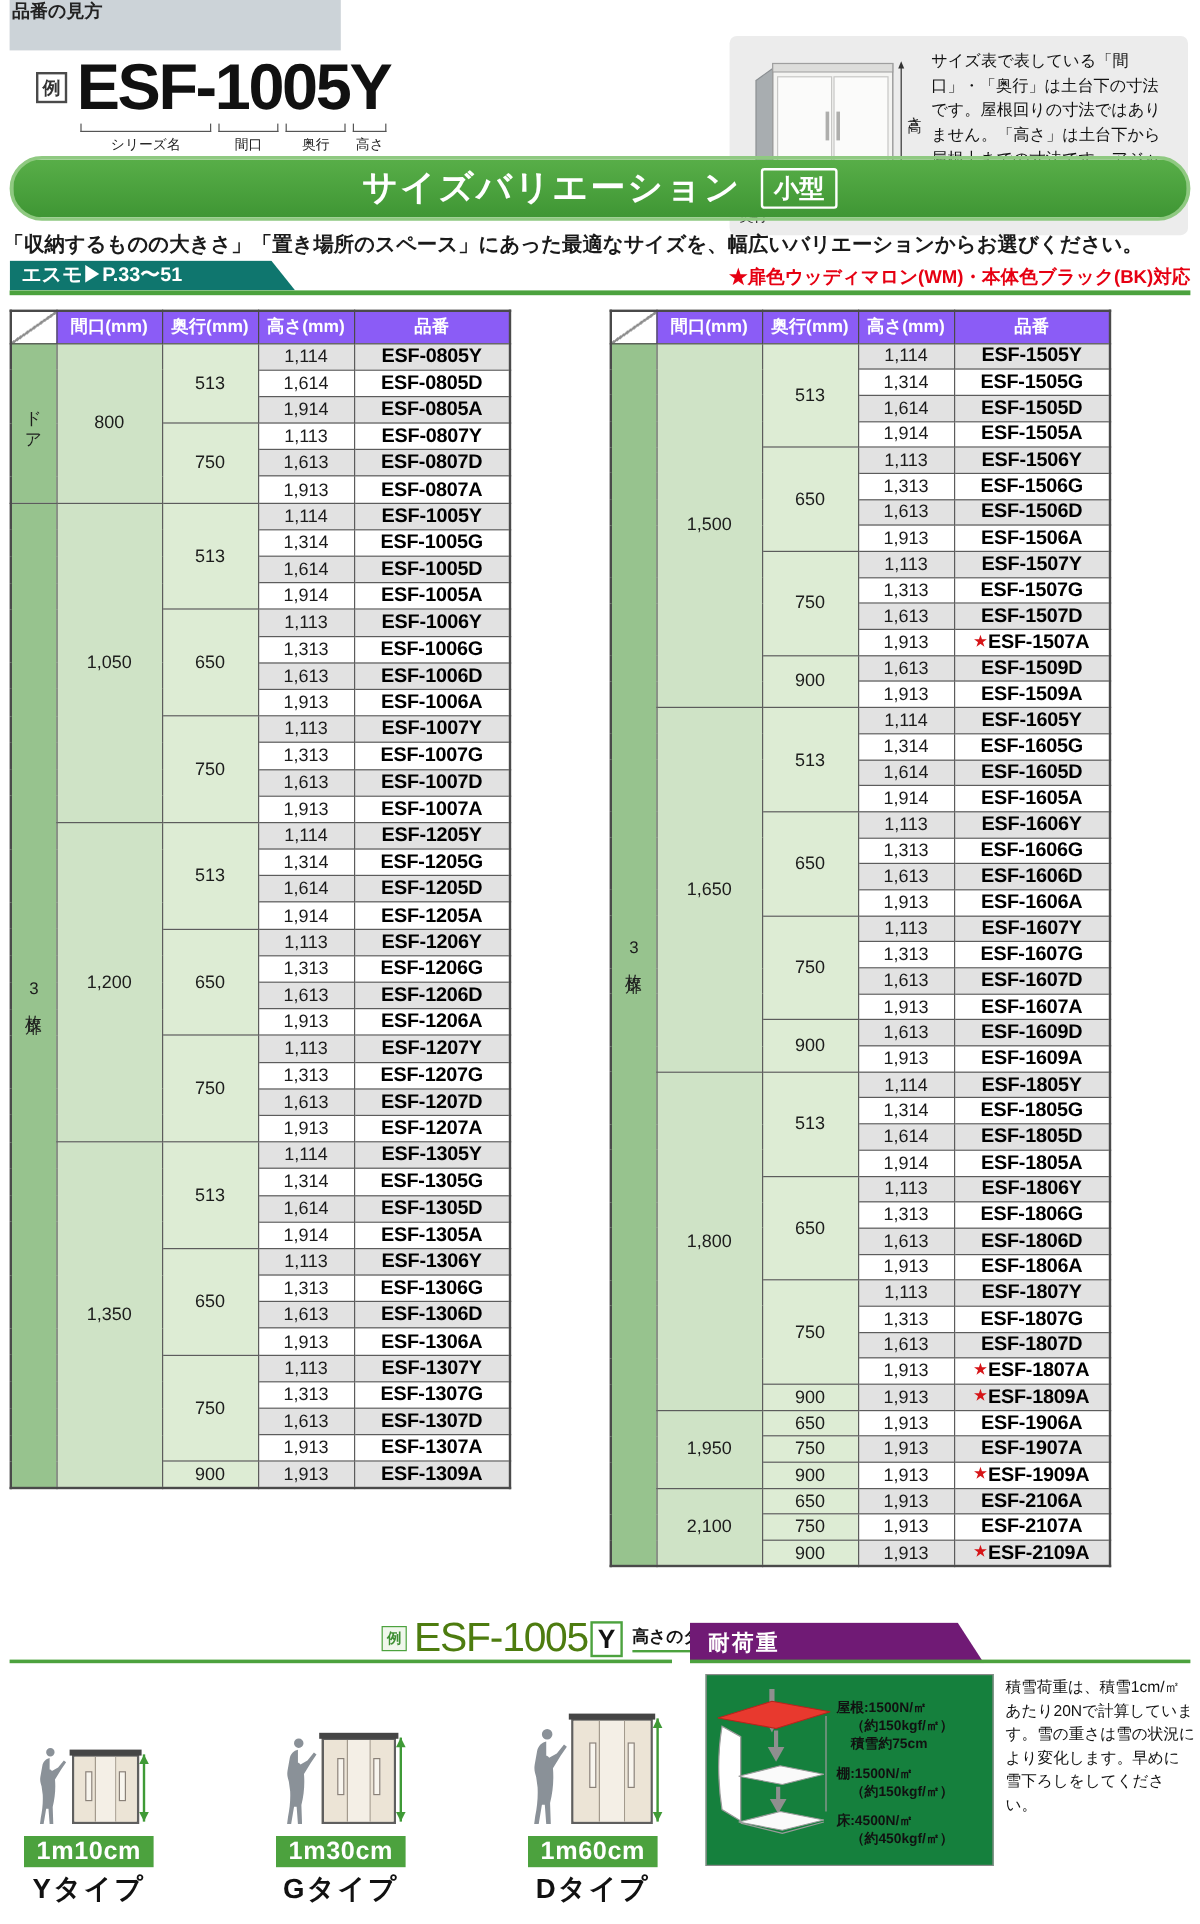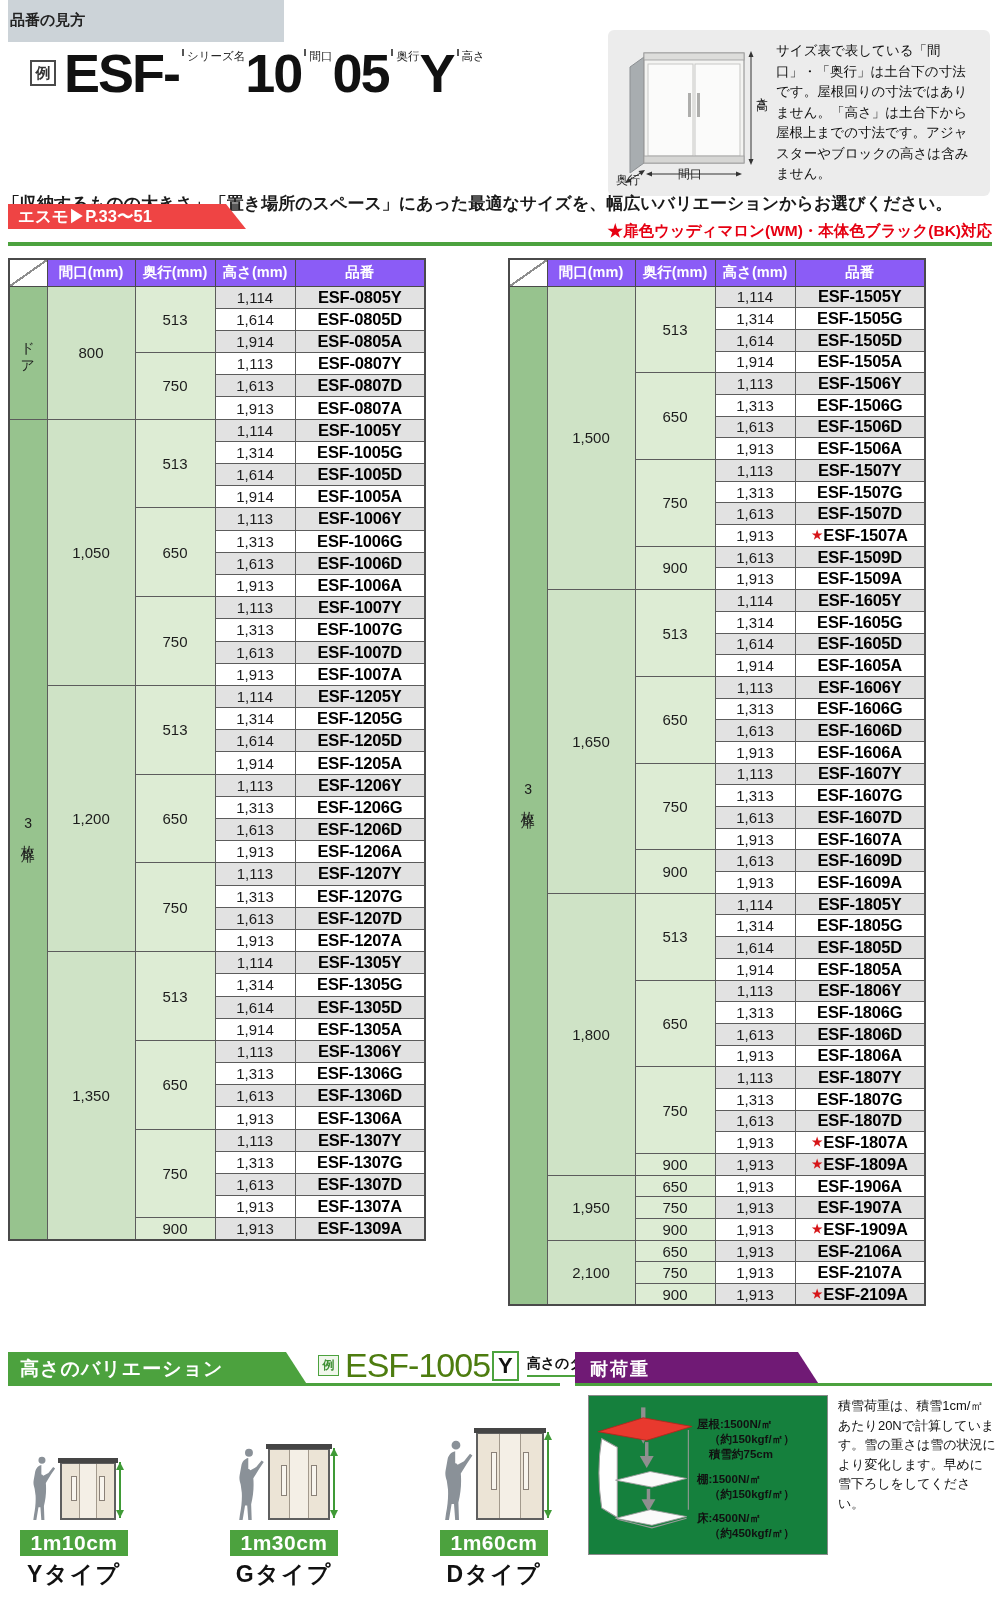--- a/index.html
+++ b/index.html
@@ -1,47 +1,47 @@
 <!DOCTYPE html>
 <html><head>
 <meta charset="utf-8">
 <style>
   * { margin:0; padding:0; box-sizing:border-box; }
   body { background:#fff; font-family:"Liberation Sans", sans-serif; }
   .page { position:relative; width:1000px; height:1603px; background:#fff; overflow:hidden; color:#1a1a1a; }
 
   
-  .kataban-box { position:absolute; left:8px; top:0; width:276px; height:42px; background:#ccd3d8; display:flex; align-items:center; }
+  .kataban-box { position:absolute; left:8px; top:0; width:276px; height:42px; background:#ccd3d8; display:flex; align-items:flex-start; }
   .kataban-box span { font-size:15px; font-weight:700; color:#222; padding:0 2px 2px 2px; }
 
   
   .code-block { position:absolute; left:30px; top:46px; display:flex; align-items:flex-start; }
   .ex-badge { width:26px; height:26px; border:2px solid #4a4a4a; color:#333; font-size:15px; font-weight:700; display:flex; align-items:center; justify-content:center; margin:14px 8px 0 0; }
-  .seg { display:flex; flex-direction:row; }
+  .seg { display:flex; flex-direction:column; }
   .seg .big { font-size:54px; font-weight:800; line-height:1.0; letter-spacing:-2px; color:#111; white-space:pre; }
   .seg .bracket { height:7px; border-left:1.5px solid #555; border-right:1.5px solid #555; border-bottom:1.5px solid #555; margin:3px 3px 0 3px; }
   .seg .slabel { font-size:11.5px; color:#222; text-align:center; margin-top:3px; }
 
   
   .info-box { position:absolute; left:608px; top:30px; width:382px; height:166px; background:#ececec; border-radius:6px; display:flex; padding:11px 12px; }
   .info-shed { position:relative; width:148px; height:144px; flex:none; }
   .info-shed .vlab { position:absolute; right:-2px; top:48px; writing-mode:vertical-rl; text-orientation:upright; font-size:12px; color:#222; }
   .info-shed .wlab { position:absolute; left:58px; bottom:2px; font-size:12px; color:#222; }
   .info-shed .dlab { position:absolute; left:-4px; bottom:-4px; font-size:12px; color:#222; }
   .info-text { font-size:13.5px; line-height:1.52; color:#111; font-weight:500; padding-left:8px; }
 
   
   .size-banner { position:absolute; left:8px; top:130px; width:984px; height:54px; border-radius:27px; background:linear-gradient(#58ae48,#3f9634); border:3px solid #8fc981; display:flex; align-items:center; justify-content:center; }
   .size-banner .t { color:#fff; font-size:29px; font-weight:800; letter-spacing:2px; }
   .size-banner .tag { color:#fff; border:2px solid #fff; border-radius:3px; font-size:21px; font-weight:800; padding:1px 9px; margin-left:16px; }
 
   .intro { position:absolute; left:3px; top:192px; font-size:17px; font-weight:600; color:#1a1a1a; }
 
   
-  .series-bar { position:absolute; left:8px; top:204px; width:238px; height:25px; background:#ef4444; clip-path:polygon(0 0, calc(100% - 20px) 0, 100% 100%, 0 100%); color:#fff; font-size:16.5px; font-weight:700; line-height:25px; padding-left:10px; }
+  .series-bar { position:absolute; left:8px; top:217px; width:238px; height:25px; background:#0f766e; clip-path:polygon(0 0, calc(100% - 20px) 0, 100% 100%, 0 100%); color:#fff; font-size:16.5px; font-weight:700; line-height:25px; padding-left:10px; }
   .series-rule { position:absolute; left:8px; top:242px; width:984px; height:4px; background:#4ca23e; }
   .series-note { position:absolute; right:8px; top:221px; color:#e60012; font-size:15.5px; font-weight:600; }
 
   
   .tblwrap { position:absolute; top:258px; }
   .tbl-left { left:8px; } .tbl-right { left:508px; }
   table { border-collapse:collapse; table-layout:fixed; border:2px solid #4a4a4a; }
   th { height:27px; background:#8b5cf6; color:#fff; font-size:14.5px; font-weight:700; border:1px solid #4a4a4a; padding:0; }
   th.corner { background-color:#fff; background-image:linear-gradient(to bottom right, #fff 47.5%, #8e8e8e 47.5%, #8e8e8e 52.5%, #fff 52.5%); }
   td { border:1px solid #5c5c5c; text-align:center; font-size:15px; color:#1c1c1c; padding:0; }
@@ -146,20 +146,24 @@
         <polygon points="5,142 11.5,141 8.5,136.5" fill="#333"></polygon>
         <polygon points="25,129 18.5,130 21.5,134.5" fill="#333"></polygon>
       </svg>
       <span class="vlab">高さ</span>
       <span class="wlab">間口</span>
       <span class="dlab">奥行</span>
     </div>
     <div class="info-text">サイズ表で表している「間口」・「奥行」は土台下の寸法です。屋根回りの寸法ではありません。「高さ」は土台下から屋根上までの寸法です。アジャスターやブロックの高さは含みません。</div>
   </div>
 
+  <div class="size-banner">
+    <span class="t">サイズバリエーション</span>
+    <span class="tag">小型</span>
+  </div>
 
   <div class="intro">「収納するものの大きさ」「置き場所のスペース」にあった最適なサイズを、幅広いバリエーションからお選びください。</div>
 
   <div class="series-bar">エスモ▶P.33〜51</div>
   <div class="series-rule"></div>
   <div class="series-note">★扉色ウッディマロン(WM)・本体色ブラック(BK)対応</div>
 
   <div class="tblwrap tbl-left">
     <table>
         <colgroup>
@@ -600,21 +604,20 @@
           </tr>
           <tr>
             <td class="dep" rowspan="1">900</td>
             <td class="hv shade">1,913</td>
             <td class="code shade"><span class="star">★</span>ESF-2109A</td>
           </tr>
         </tbody>
       </table>
   </div>
 
-  <div class="hv-banner">高さのバリエーション</div>
   <div class="hv-rule"></div>
   <div class="hv-example">
     <div class="ex-badge-sm">例</div>
     <span class="hv-code">ESF-1005</span>
     <span class="hv-suffix">Y</span>
     <span class="hv-note">高さのタイプです。</span>
   </div>
 
   <svg width="0" height="0" style="position:absolute">
     <defs>

